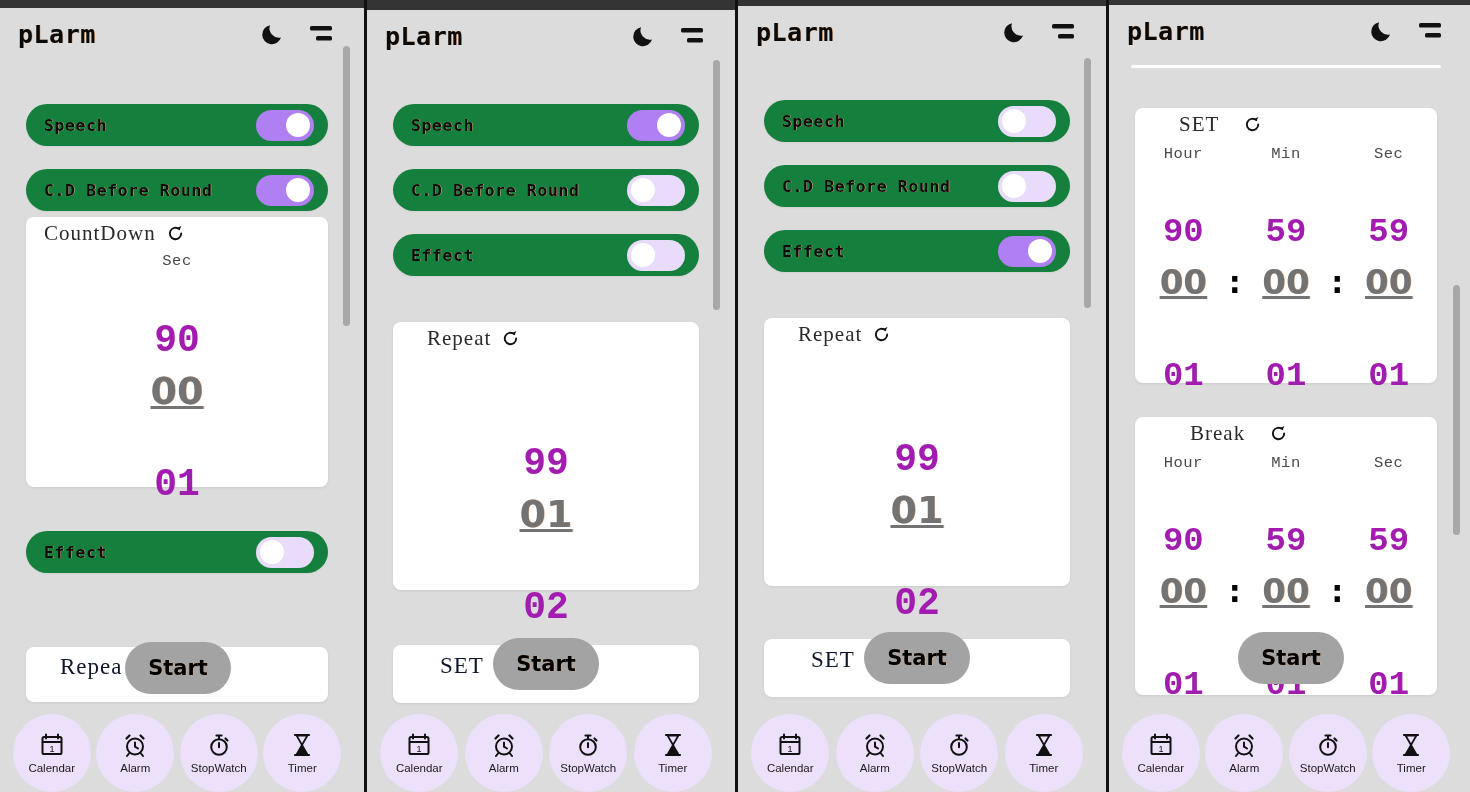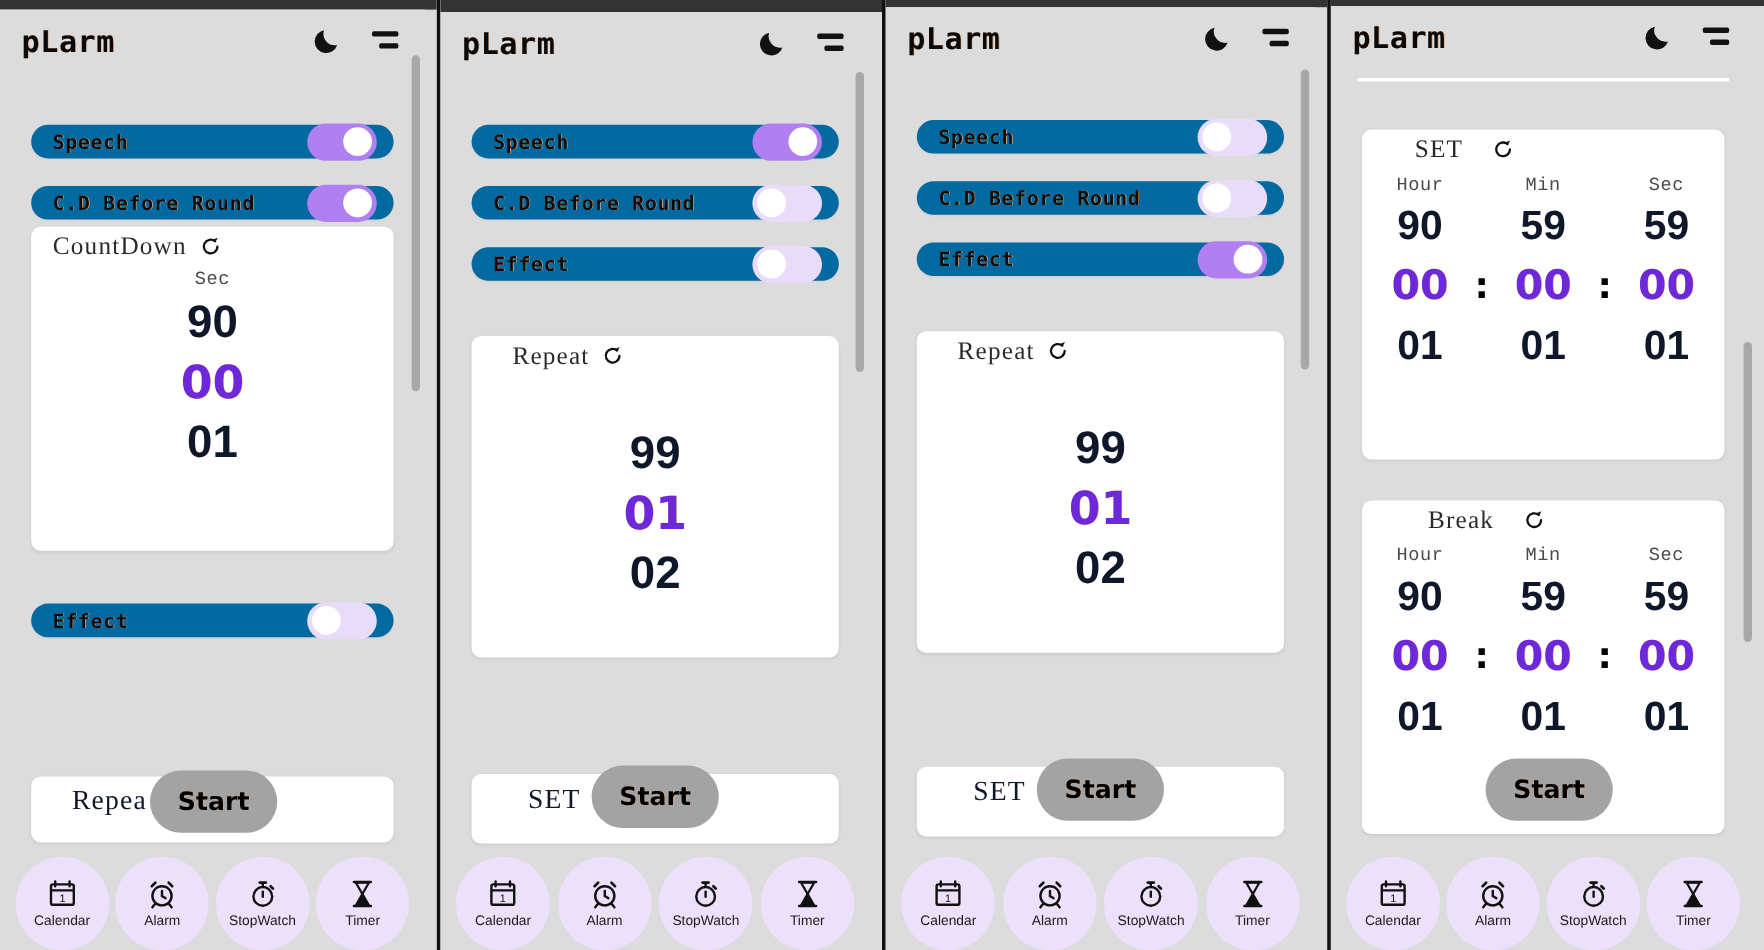--- a/index.html
+++ b/index.html
@@ -50,23 +50,23 @@
   .moon-icon { width: 26px; height: 26px; display: block; }
   .menu-icon { width: 30px; height: 24px; display: block; }
 
   .header-rule {
     height: 3px; background: #ffffff;
     margin: 8px 22px 0 22px; border-radius: 2px;
   }
 
   
   .toggle-row {
-    background: #0369a1;
+    background: #15803d;
     border-radius: 26px;
-    height: 28px;
+    height: 42px;
     margin: 0 26px;
     display: flex; align-items: center; justify-content: space-between;
     padding: 0 14px 0 18px;
     box-shadow: 0 1px 2px rgba(0,0,0,0.05);
   }
   .toggle-label {
     font-family: "DejaVu Sans Mono", monospace;
     font-weight: bold;
     font-size: 16.5px;
     color: #0b0b0b;
@@ -113,29 +113,31 @@
     font-size: 15.5px;
     color: #4a4a4a;
     letter-spacing: 0.5px;
   }
   .picker-col-heads > div { flex: 1; text-align: center; }
   .picker-col-heads .sep-col { flex: 0 0 26px; }
 
   .wheel-row { display: flex; align-items: center; }
   .wheel { flex: 1; text-align: center; }
   .wheel .w-top, .wheel .w-bot {
-    font-family: Liberation Sans, sans-serif;
+    font-family: Liberation Mono, monospace;
     font-weight: bold;
-    color: #0f172a;
+    color: #a21caf;
+    margin-top: 44px;
   }
   .wheel .w-mid {
     font-family: "DejaVu Sans", sans-serif;
     font-weight: bold;
-    color: #6d28d9;
+    color: #737373;
     text-shadow: 0.5px 0 #e8b080;
+    text-decoration: underline;
   }
   .colon {
     flex: 0 0 26px;
     text-align: center;
     font-family: "DejaVu Sans", sans-serif;
     font-weight: bold;
     color: #000;
   }
 
   

